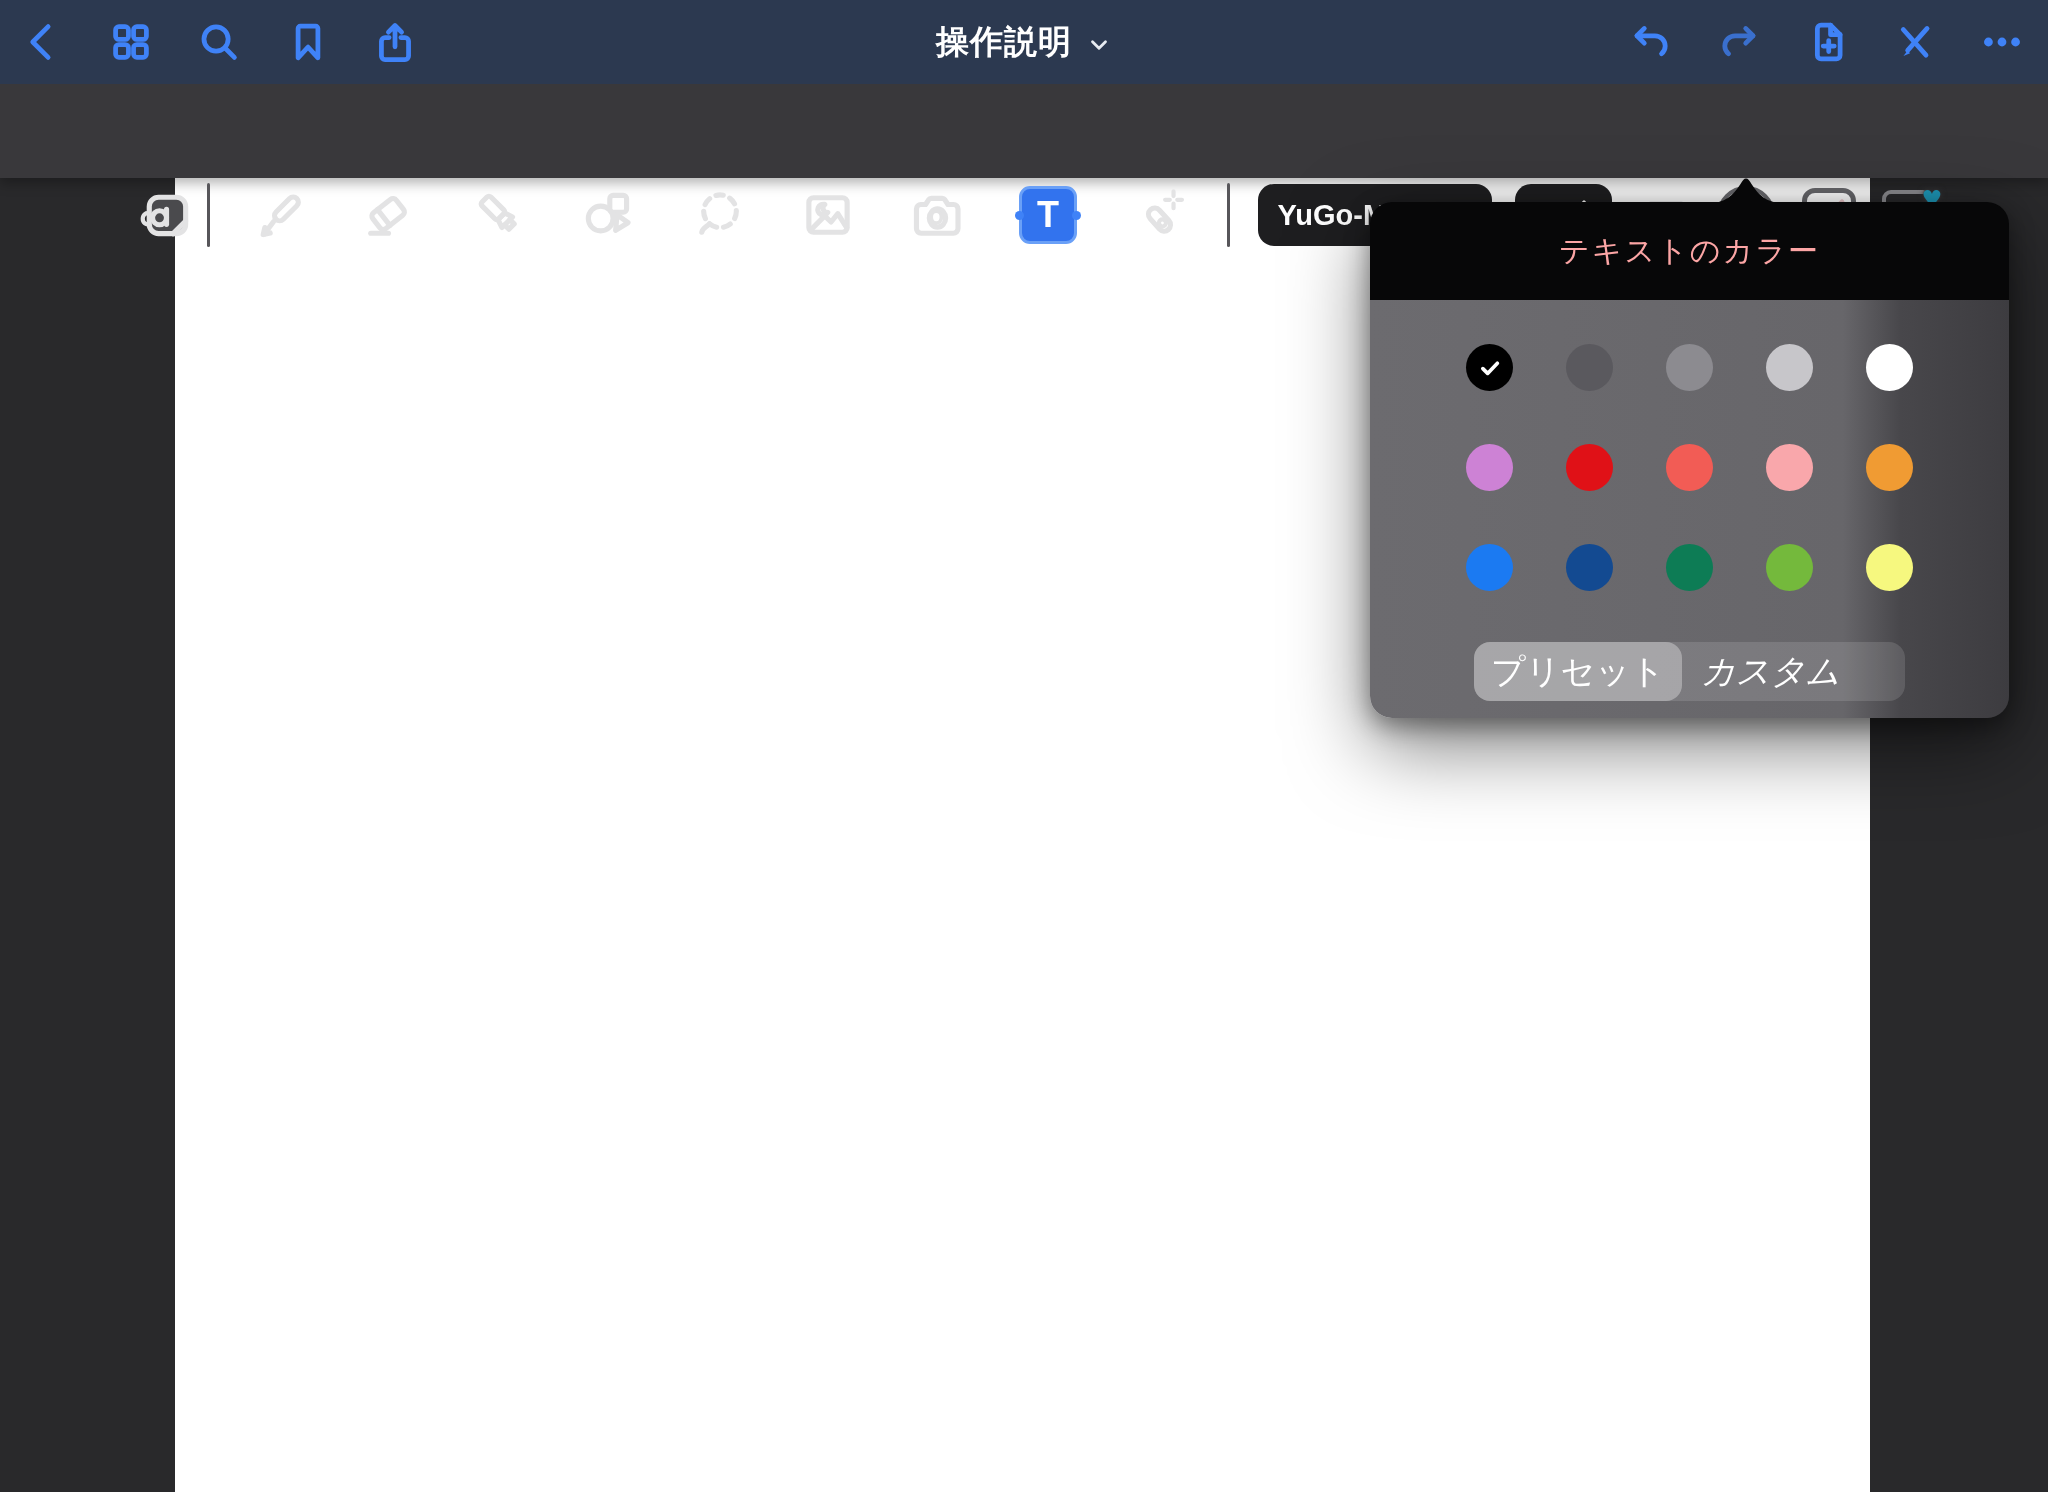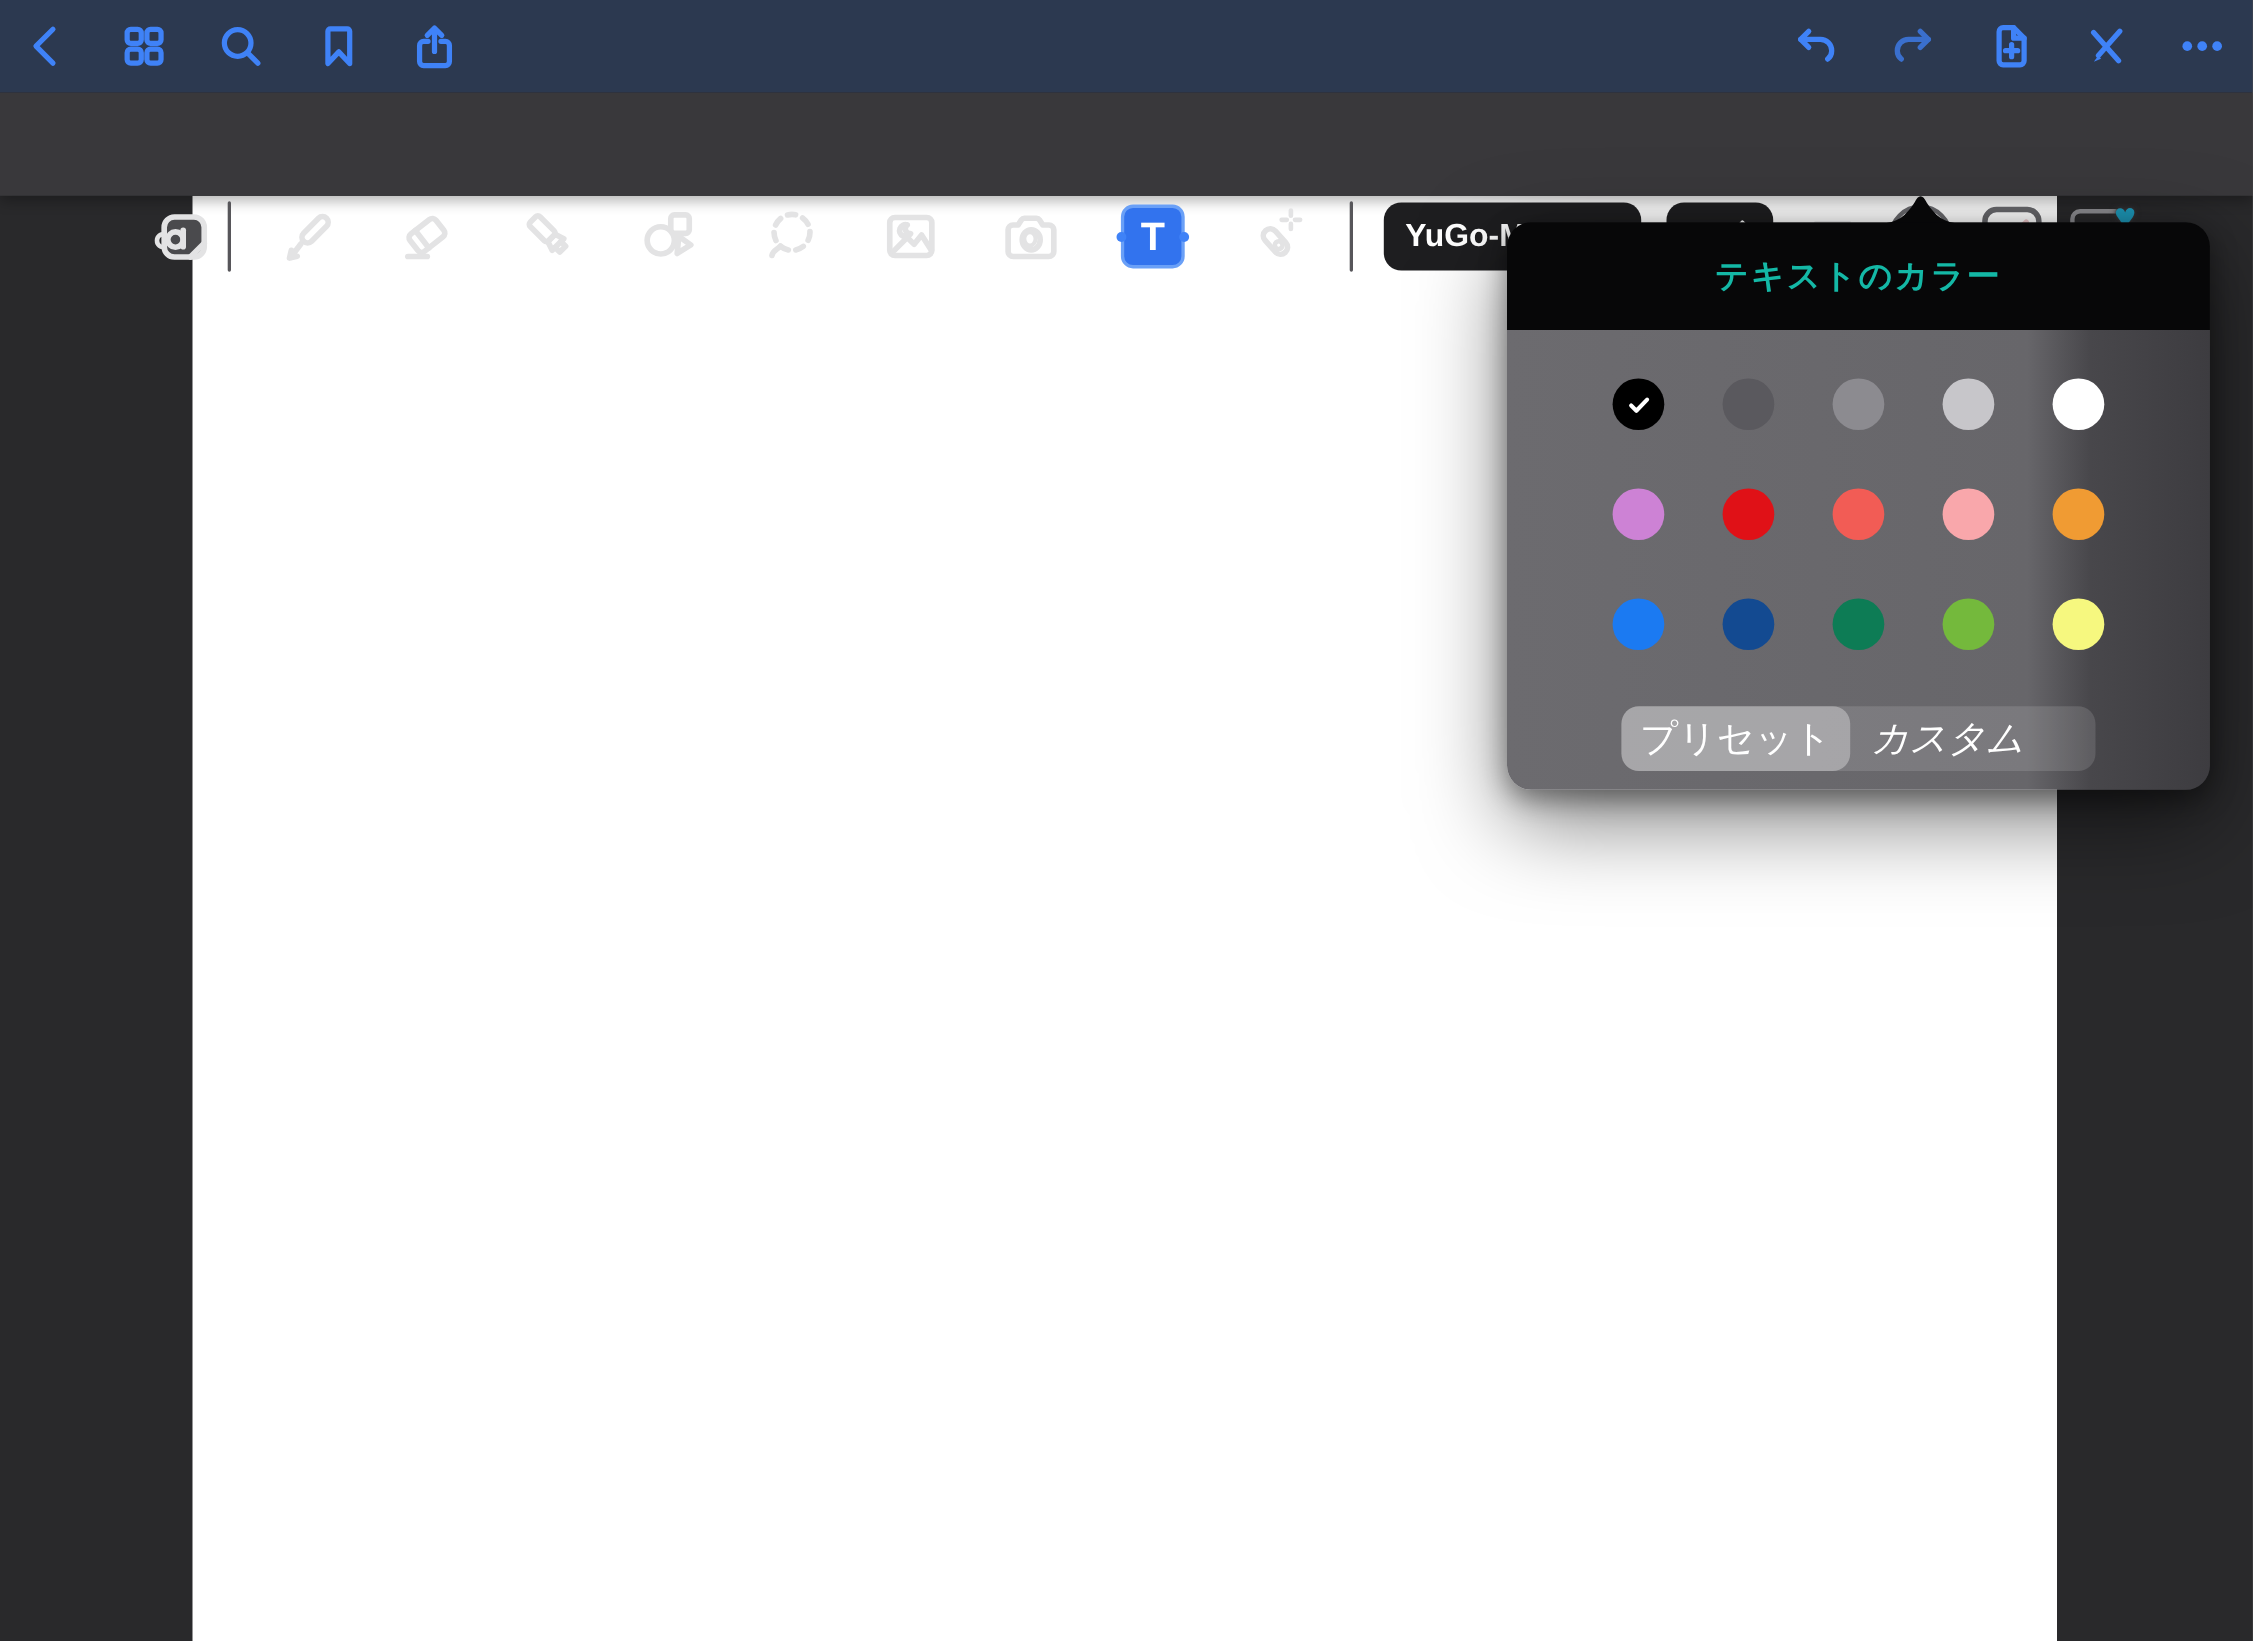--- a/index.html
+++ b/index.html
@@ -52,21 +52,21 @@
   
   .canvas { position:absolute; left:0; top:178px; width:2048px; height:1314px; background:#29292b; }
   .paper { position:absolute; left:175px; top:0; width:1695px; height:1314px; background:#ffffff; }
 
   
   .popover { position:absolute; left:1370px; top:202px; width:639px; height:516px; border-radius:22px;
              box-shadow:0 28px 80px rgba(0,0,0,.5), 0 8px 24px rgba(0,0,0,.4); z-index:40; }
   .pop-arrow { position:absolute; left:340px; top:-26px; width:72px; height:27px; }
   .pop-header { position:absolute; left:0; top:0; width:100%; height:98px; background:#070708;
                 border-radius:22px 22px 0 0; display:flex; align-items:center; justify-content:center; }
-  .pop-title { color:#14b8a6; font-size:30px; font-weight:700; letter-spacing:2px; }
+  .pop-title { color:#fca5a5; font-size:30px; font-weight:400; letter-spacing:2px; }
   .pop-body { position:absolute; left:0; top:98px; width:100%; height:418px; border-radius:0 0 22px 22px;
               background:linear-gradient(90deg,#6c6b6f 0%,#69686c 55%,#67666a 74%,#48474b 82%,#3d3c40 100%);
               background:linear-gradient(90deg,#6c6b6f 0%,#67666a 74%,#48474b 83%,#3d3c40 100%);
               padding:0 96px; }
   .swatch-row { display:flex; justify-content:space-between; }
   .swatch-row.r1 { padding-top:44px; }
   .swatch-row.r2, .swatch-row.r3 { margin-top:53px; }
   .swatch { width:47px; height:47px; border-radius:50%; position:relative;
             display:flex; align-items:center; justify-content:center; }
   .swatch svg { width:26px; height:26px; }
@@ -109,20 +109,28 @@
         <path d="M6.6 4.6 a1.2 1.2 0 0 1 1.2-1.2 h8.4 a1.2 1.2 0 0 1 1.2 1.2 v16 l-5.4-5.8 -5.4 5.8 z"></path>
       </svg>
   </div>
   <div class="tb-icon" style="left:373px">
     <svg viewBox="0 0 24 24" class="blue-stroke">
       <path d="M8.8 9.6 H6.6 a2 2 0 0 0 -2 2 v8 a2 2 0 0 0 2 2 h10.8 a2 2 0 0 0 2 -2 v-8 a2 2 0 0 0 -2 -2 h-2.2"></path>
       <path d="M12 14.6 V3.4 M8.4 6.6 L12 3 l3.6 3.6"></path>
     </svg>
   </div>
 
+  <div class="title-wrap">
+    <span class="doc-title">操作説明</span>
+    <span class="title-chevron">
+      <svg viewBox="0 0 24 24">
+          <path d="M6 9 l6 6 6-6" fill="none" stroke="#e8ecf2" stroke-width="2.6" stroke-linecap="round" stroke-linejoin="round"></path>
+        </svg>
+    </span>
+  </div>
 
   <div class="tb-icon" style="left:1630px">
     <svg viewBox="0 0 24 24" class="blue-stroke">
         <path d="M7.8 4.6 L3.8 8.6 L7.8 12.6"></path>
         <path d="M3.8 8.6 H13.6 a5.6 5.6 0 0 1 5.6 5.6 c0 1.7 -0.8 3.2 -2 4.2"></path>
       </svg>
   </div>
   <div class="tb-icon" style="left:1716px">
     <svg viewBox="0 0 24 24" class="blue-stroke" style="opacity:.75">
         <g transform="translate(24 0) scale(-1 1)">

